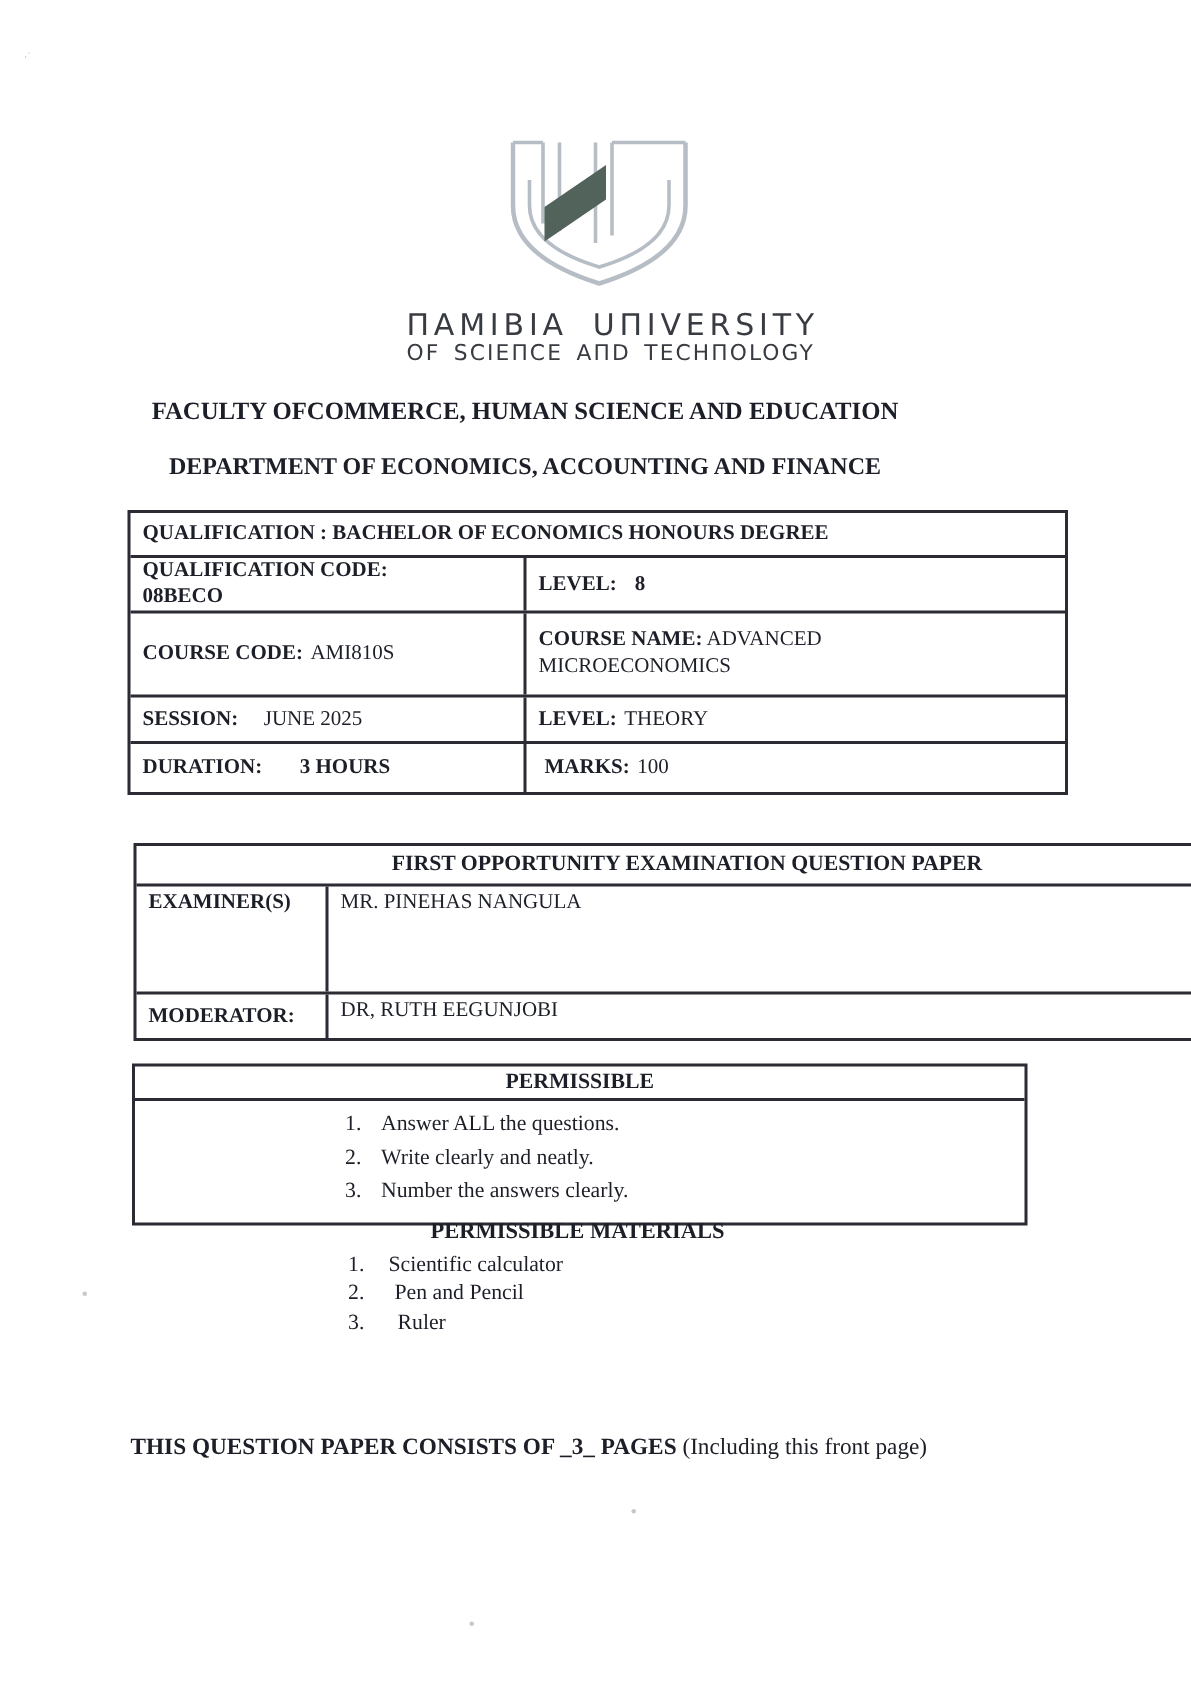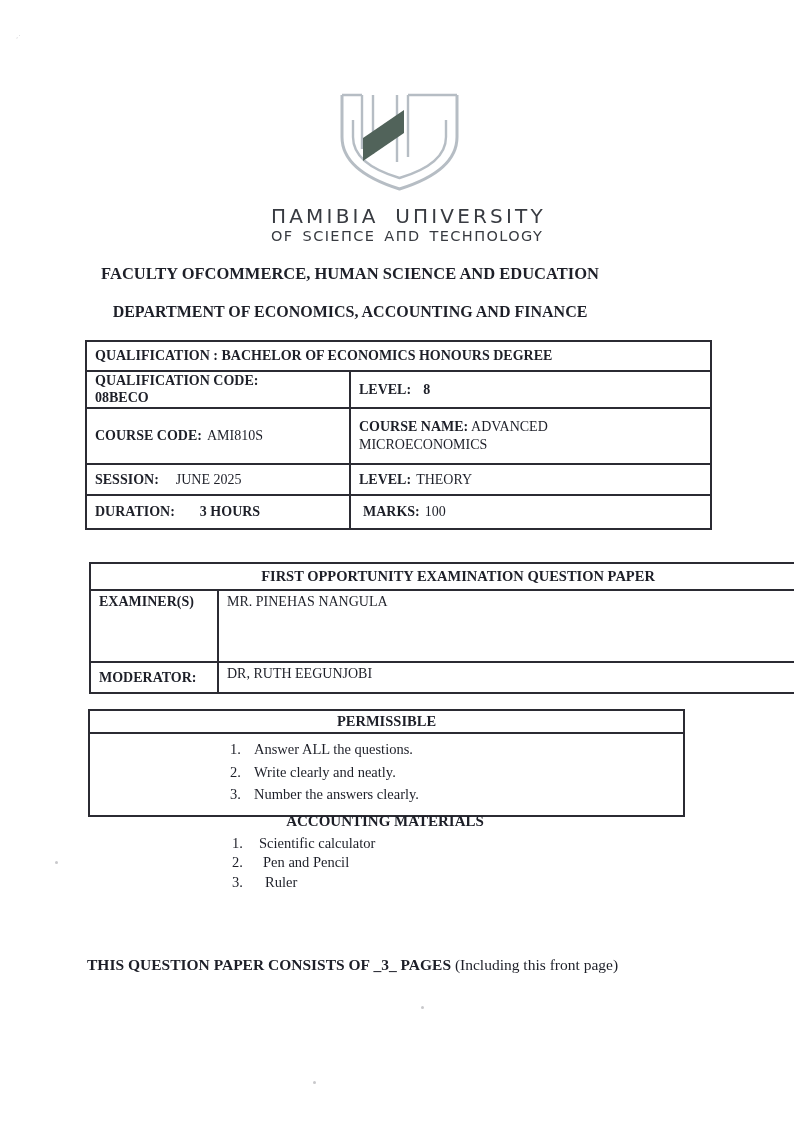--- a/index.html
+++ b/index.html
@@ -175,21 +175,21 @@
         <span>Write clearly and neatly.</span>
       </div>
       <div class="num-item">
         <span class="num">3.</span>
         <span>Number the answers clearly.</span>
       </div>
     </div>
   </div>
 
   <div class="materials">
-    <div class="mat-title">ACCOUNTING MATERIALS</div>
+    <div class="mat-title">PERMISSIBLE MATERIALS</div>
     <div class="mat-list">
       <div class="num-item">
         <span class="num">1.</span>
         <span>Scientific calculator</span>
       </div>
       <div class="num-item">
         <span class="num" style="width:31px;">2.</span>
         <span>Pen and Pencil</span>
       </div>
       <div class="num-item">

